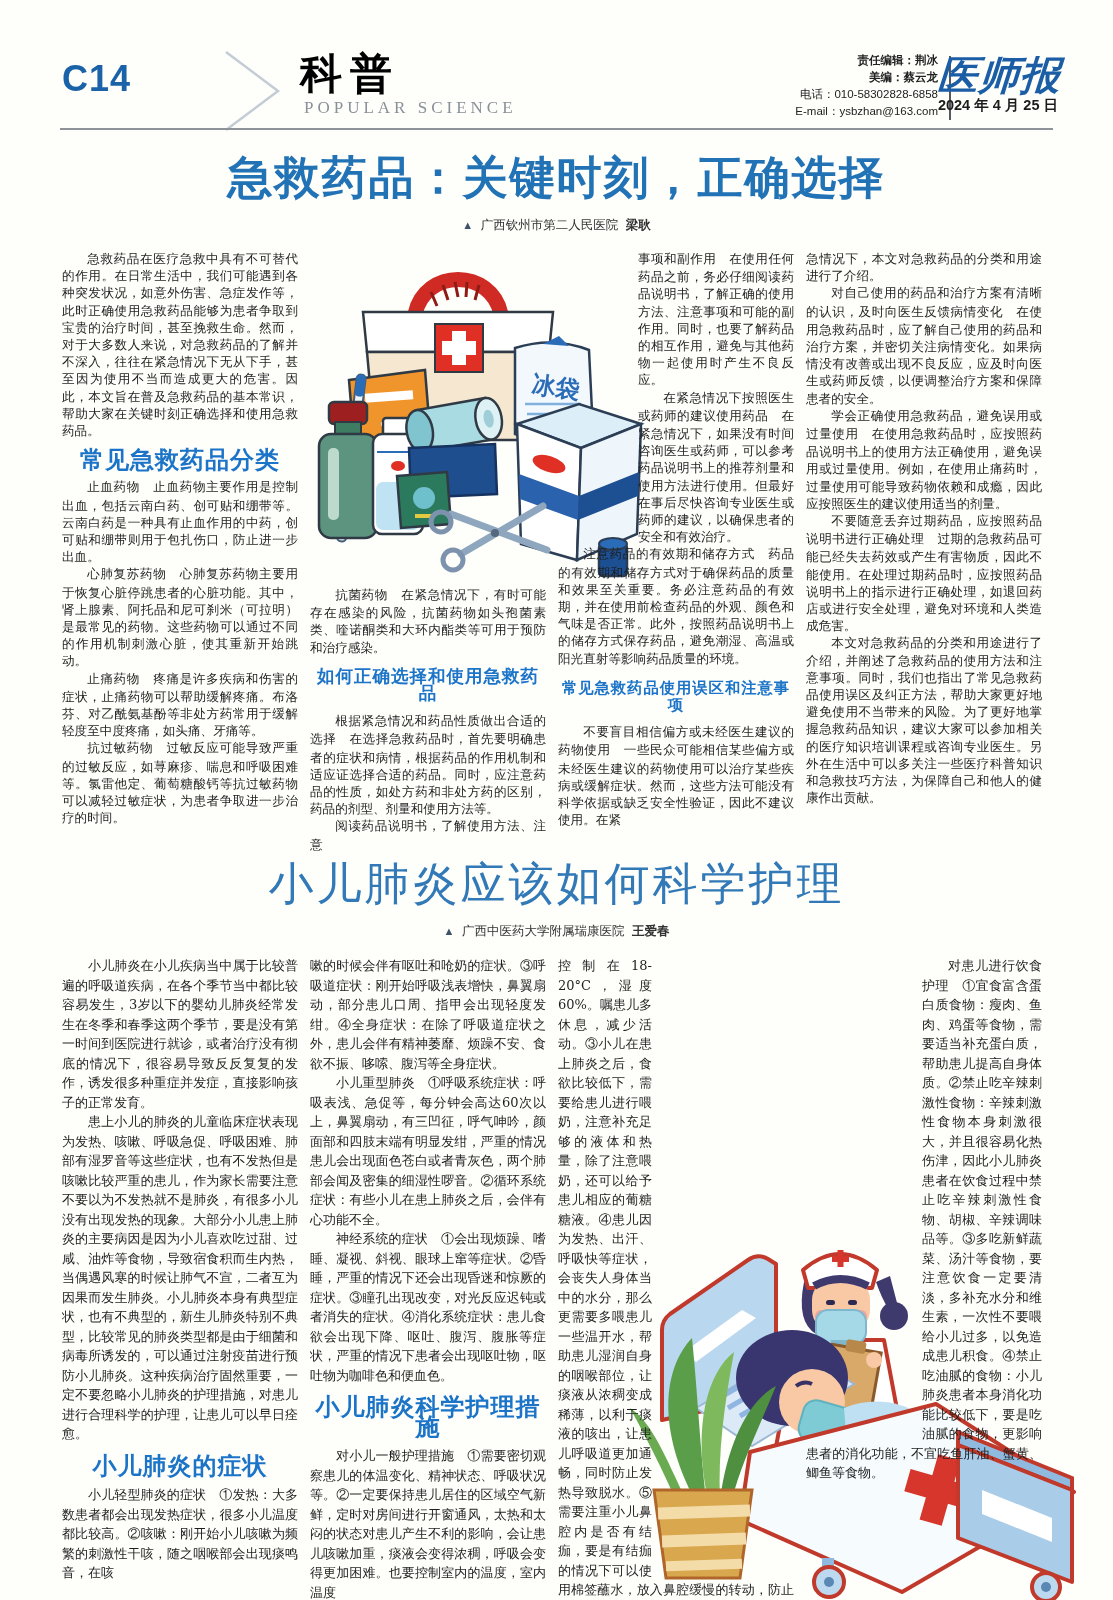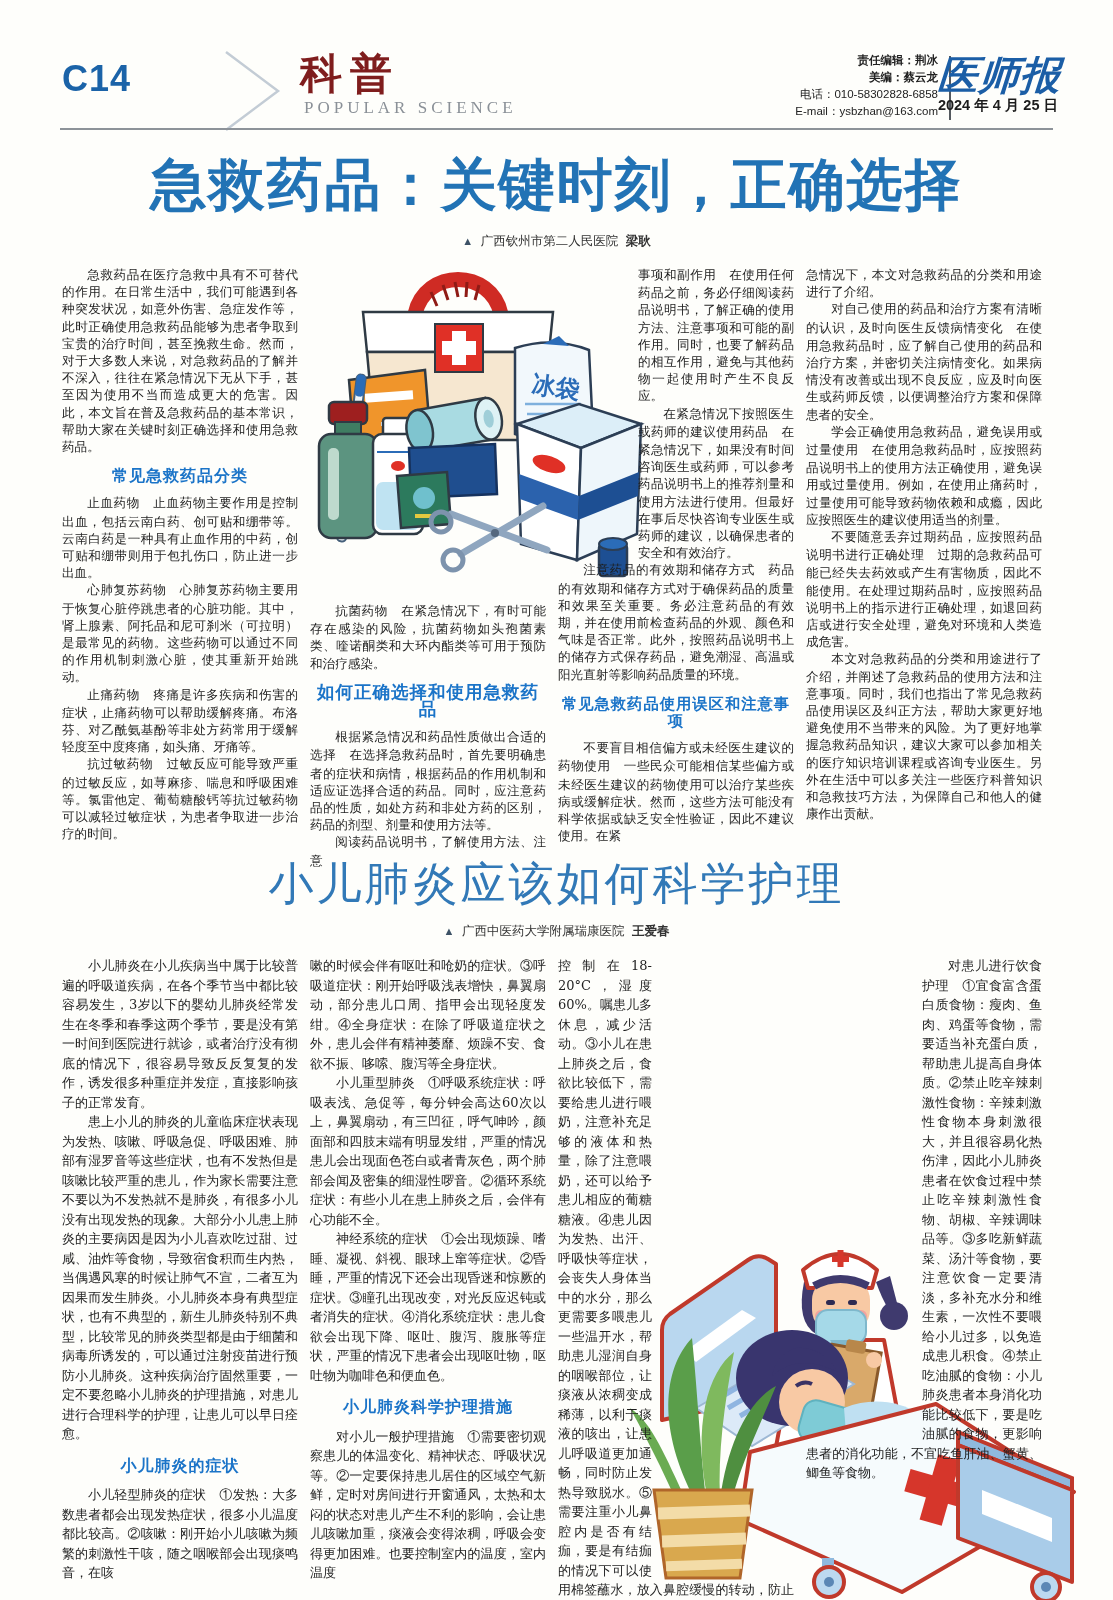--- a/index.html
+++ b/index.html
@@ -5,56 +5,56 @@
   html,body{margin:0;padding:0;background:#e8e8e8;}
   .page{position:relative;width:1113px;height:1600px;margin:0 auto;background:#fefefb;
         font-family:"DejaVu Serif",serif;color:#1e1e1e;overflow:hidden;}
 
   
   .ph{position:absolute;top:0;left:0;width:100%;height:124px;}
   .page-code{position:absolute;left:62px;top:58px;font-family:"Liberation Sans",sans-serif;
              font-weight:bold;font-size:36px;color:#1b63a8;letter-spacing:1px;}
   .chev{position:absolute;left:218px;top:50px;}
   .section-cn{position:absolute;left:300px;top:46px;font-family:Liberation Sans, sans-serif;
-              font-weight:900;font-size:42px;color:#7f1d1d;letter-spacing:8px;}
+              font-weight:900;font-size:42px;color:#000000;letter-spacing:8px;}
   .section-en{position:absolute;left:304px;top:98px;font-family:"Liberation Serif",serif;
               font-size:17px;color:#8a9097;letter-spacing:4px;}
   .head-rule{position:absolute;top:128px;left:60px;width:993px;border-top:2px solid #8d9399;}
   .masthead{position:absolute;right:175px;top:52px;text-align:right;
             font-family:"Liberation Sans",sans-serif;font-size:11.5px;color:#222;line-height:17px;}
   .masthead .b{font-weight:bold;}
   .vdiv{position:absolute;right:162px;top:56px;height:64px;border-left:2px solid #54595e;}
   .paper-name{position:absolute;right:52px;top:48px;font-family:"Liberation Serif",serif;
               font-weight:900;font-style:italic;font-size:40px;color:#1b5ea6;letter-spacing:1px;
               transform:skewX(-4deg);}
   .paper-date{position:absolute;right:55px;top:96px;font-family:"Liberation Sans",sans-serif;
               font-weight:bold;font-size:14.5px;color:#1c1c1c;}
 
   
   .article{position:absolute;left:0;width:100%;}
   #article1{top:148px;}
   #article2{top:854px;}
   .a-title{text-align:center;margin:0;font-family:"Liberation Sans",sans-serif;}
-  #article1 .a-title{font-size:56px;font-weight:700;color:#2273b5;letter-spacing:2px;font-family:Liberation Mono, monospace;}
+  #article1 .a-title{font-size:45px;font-weight:700;color:#2273b5;letter-spacing:2px;font-family:Liberation Mono, monospace;}
   #article2 .a-title{font-size:45px;font-weight:500;color:#3279b7;letter-spacing:3px;}
   .byline{text-align:center;font-family:"Liberation Sans",sans-serif;font-size:12.5px;
           color:#333;margin:9px 0 0 0;}
   .byline .tri{color:#3d5266;font-size:11px;}
   .byline .org{margin:0 4px 0 4px;}
   .byline b{font-weight:bold;}
   .columns{display:flex;gap:12px;padding:0 62px;margin-top:16px;align-items:flex-start;}
   .col{width:236px;flex:0 0 236px;}
   #article1 .col{font-size:12.6px;line-height:17.2px;}
   #article2 .col{font-size:13px;line-height:19.5px;}
   p.body{margin:0;text-align:justify;text-indent:2em;}
   p.body.cont{text-indent:0;}
   .lead{font-family:"Liberation Sans",sans-serif;font-weight:normal;}
   .sec{font-family:"Liberation Sans",sans-serif;font-weight:bold;color:#1b74c8;
        text-align:center;margin:12px 0 10px 0;letter-spacing:1px;}
-  .sec-lg{font-size:16px;}
+  .sec-lg{font-size:24px;}
   .sec-md{font-size:17.5px;}
   .sec-sm{font-size:15.3px;text-align:center;}
   
   .sp-l{float:left;width:80px;height:288px;}
   .sp-l4{float:left;width:116px;height:235px;margin-top:243px;}
   .sp-r3{float:right;width:142px;height:272px;margin-top:352px;}
   .pad-ill{padding-top:336px;}
 
   
   .ill{position:absolute;z-index:1;pointer-events:none;}

